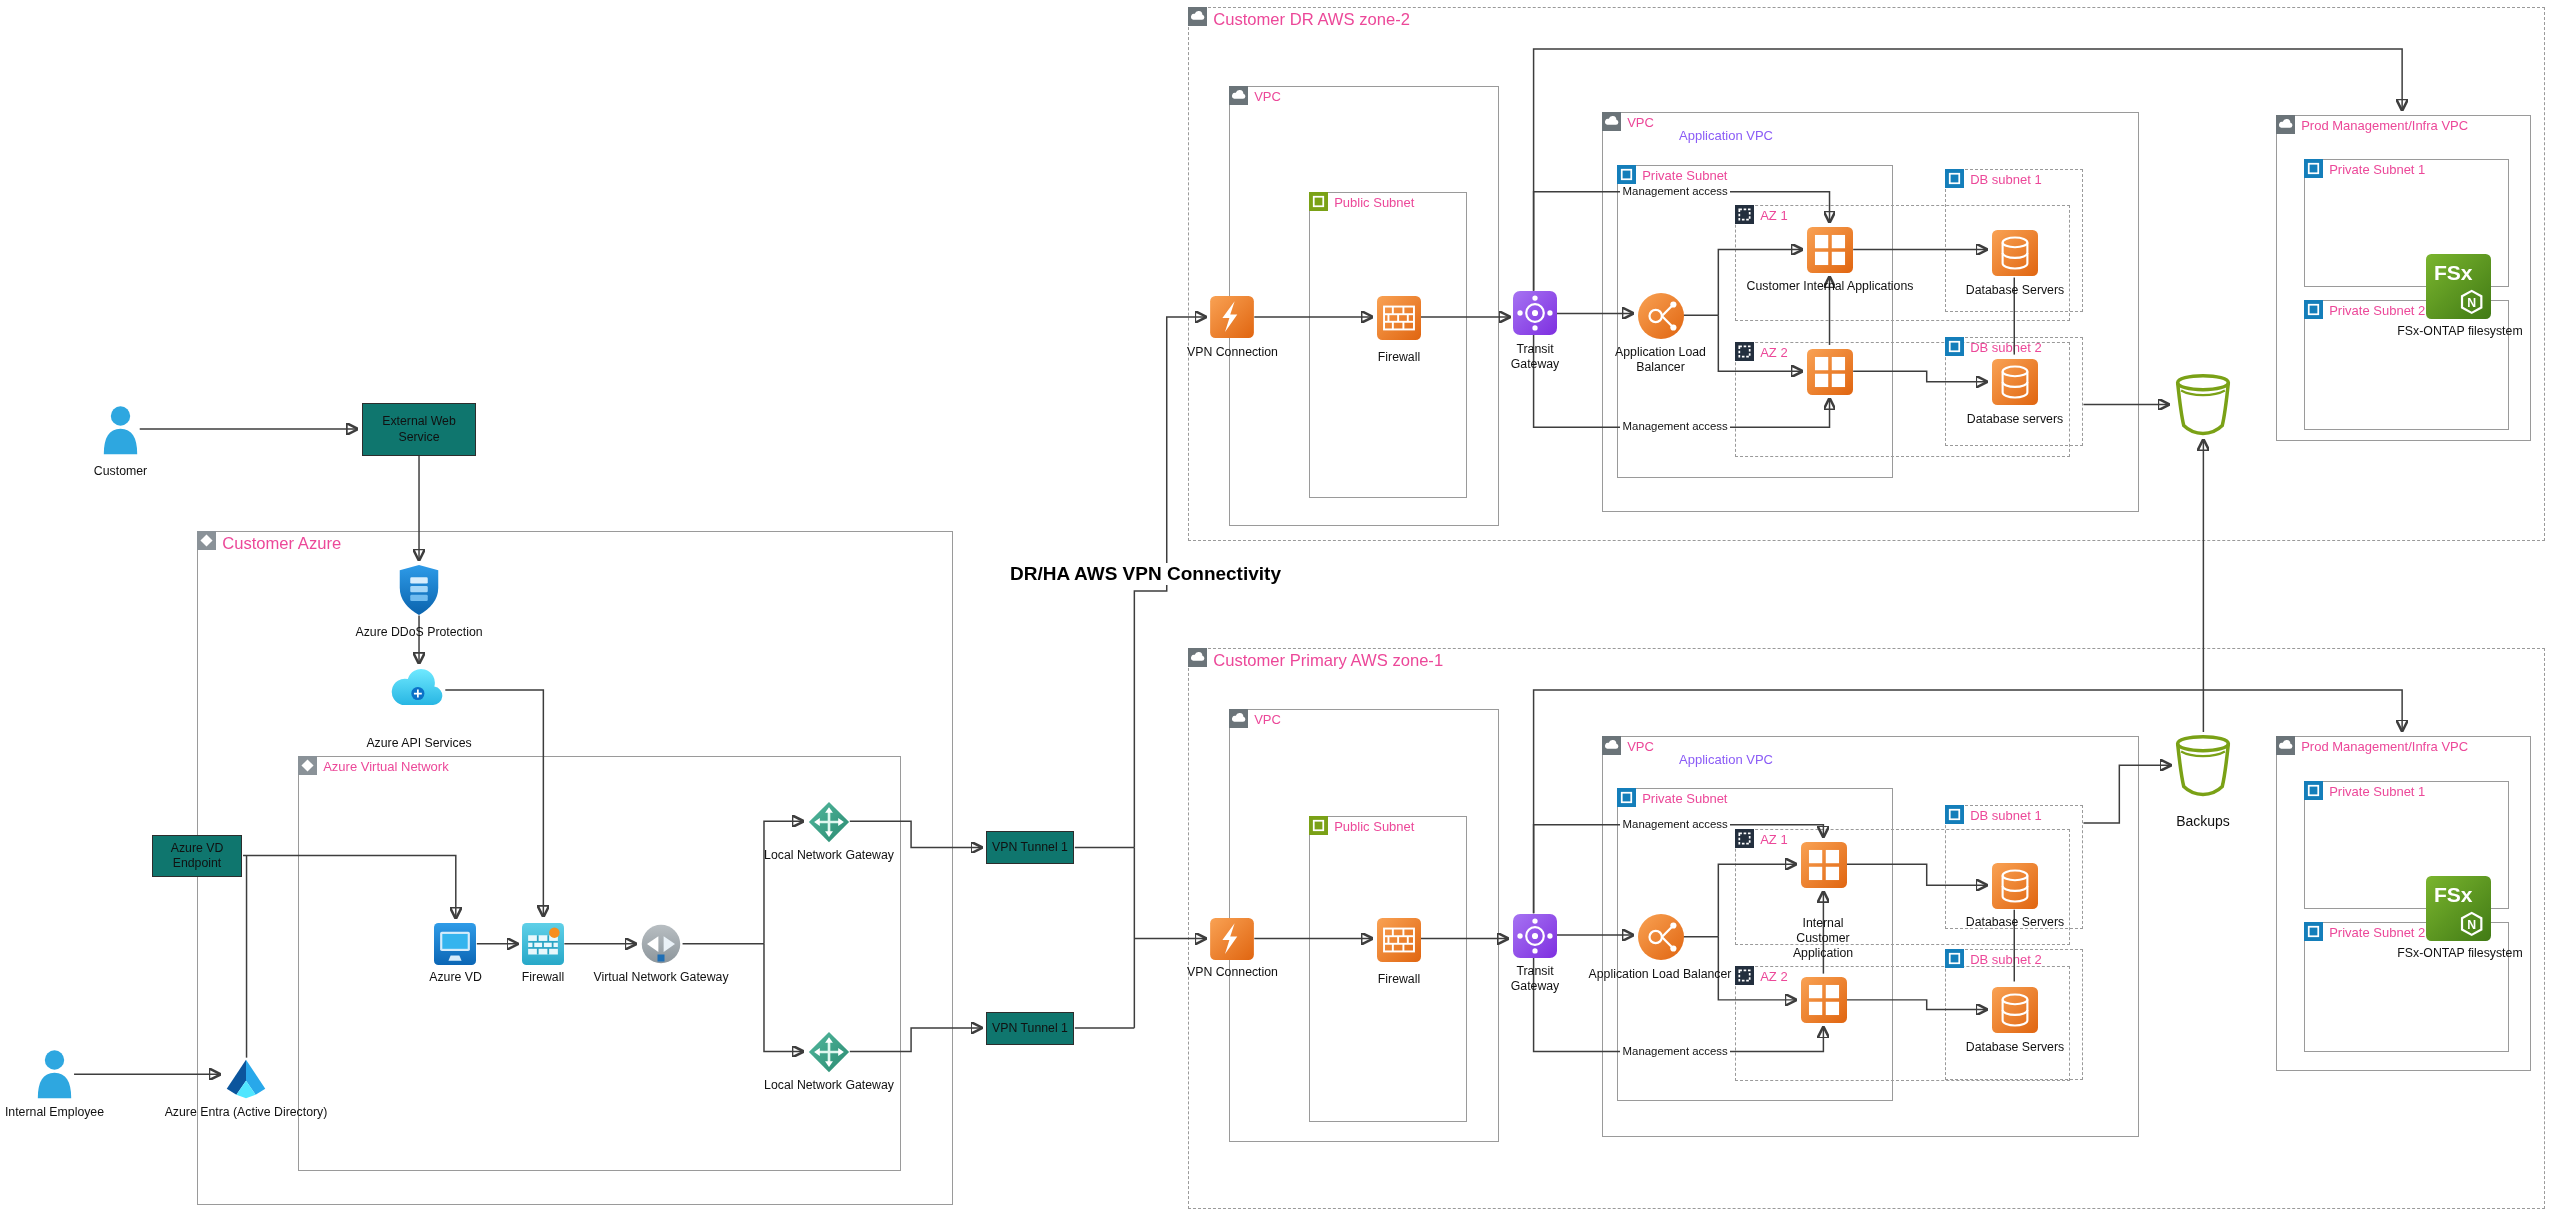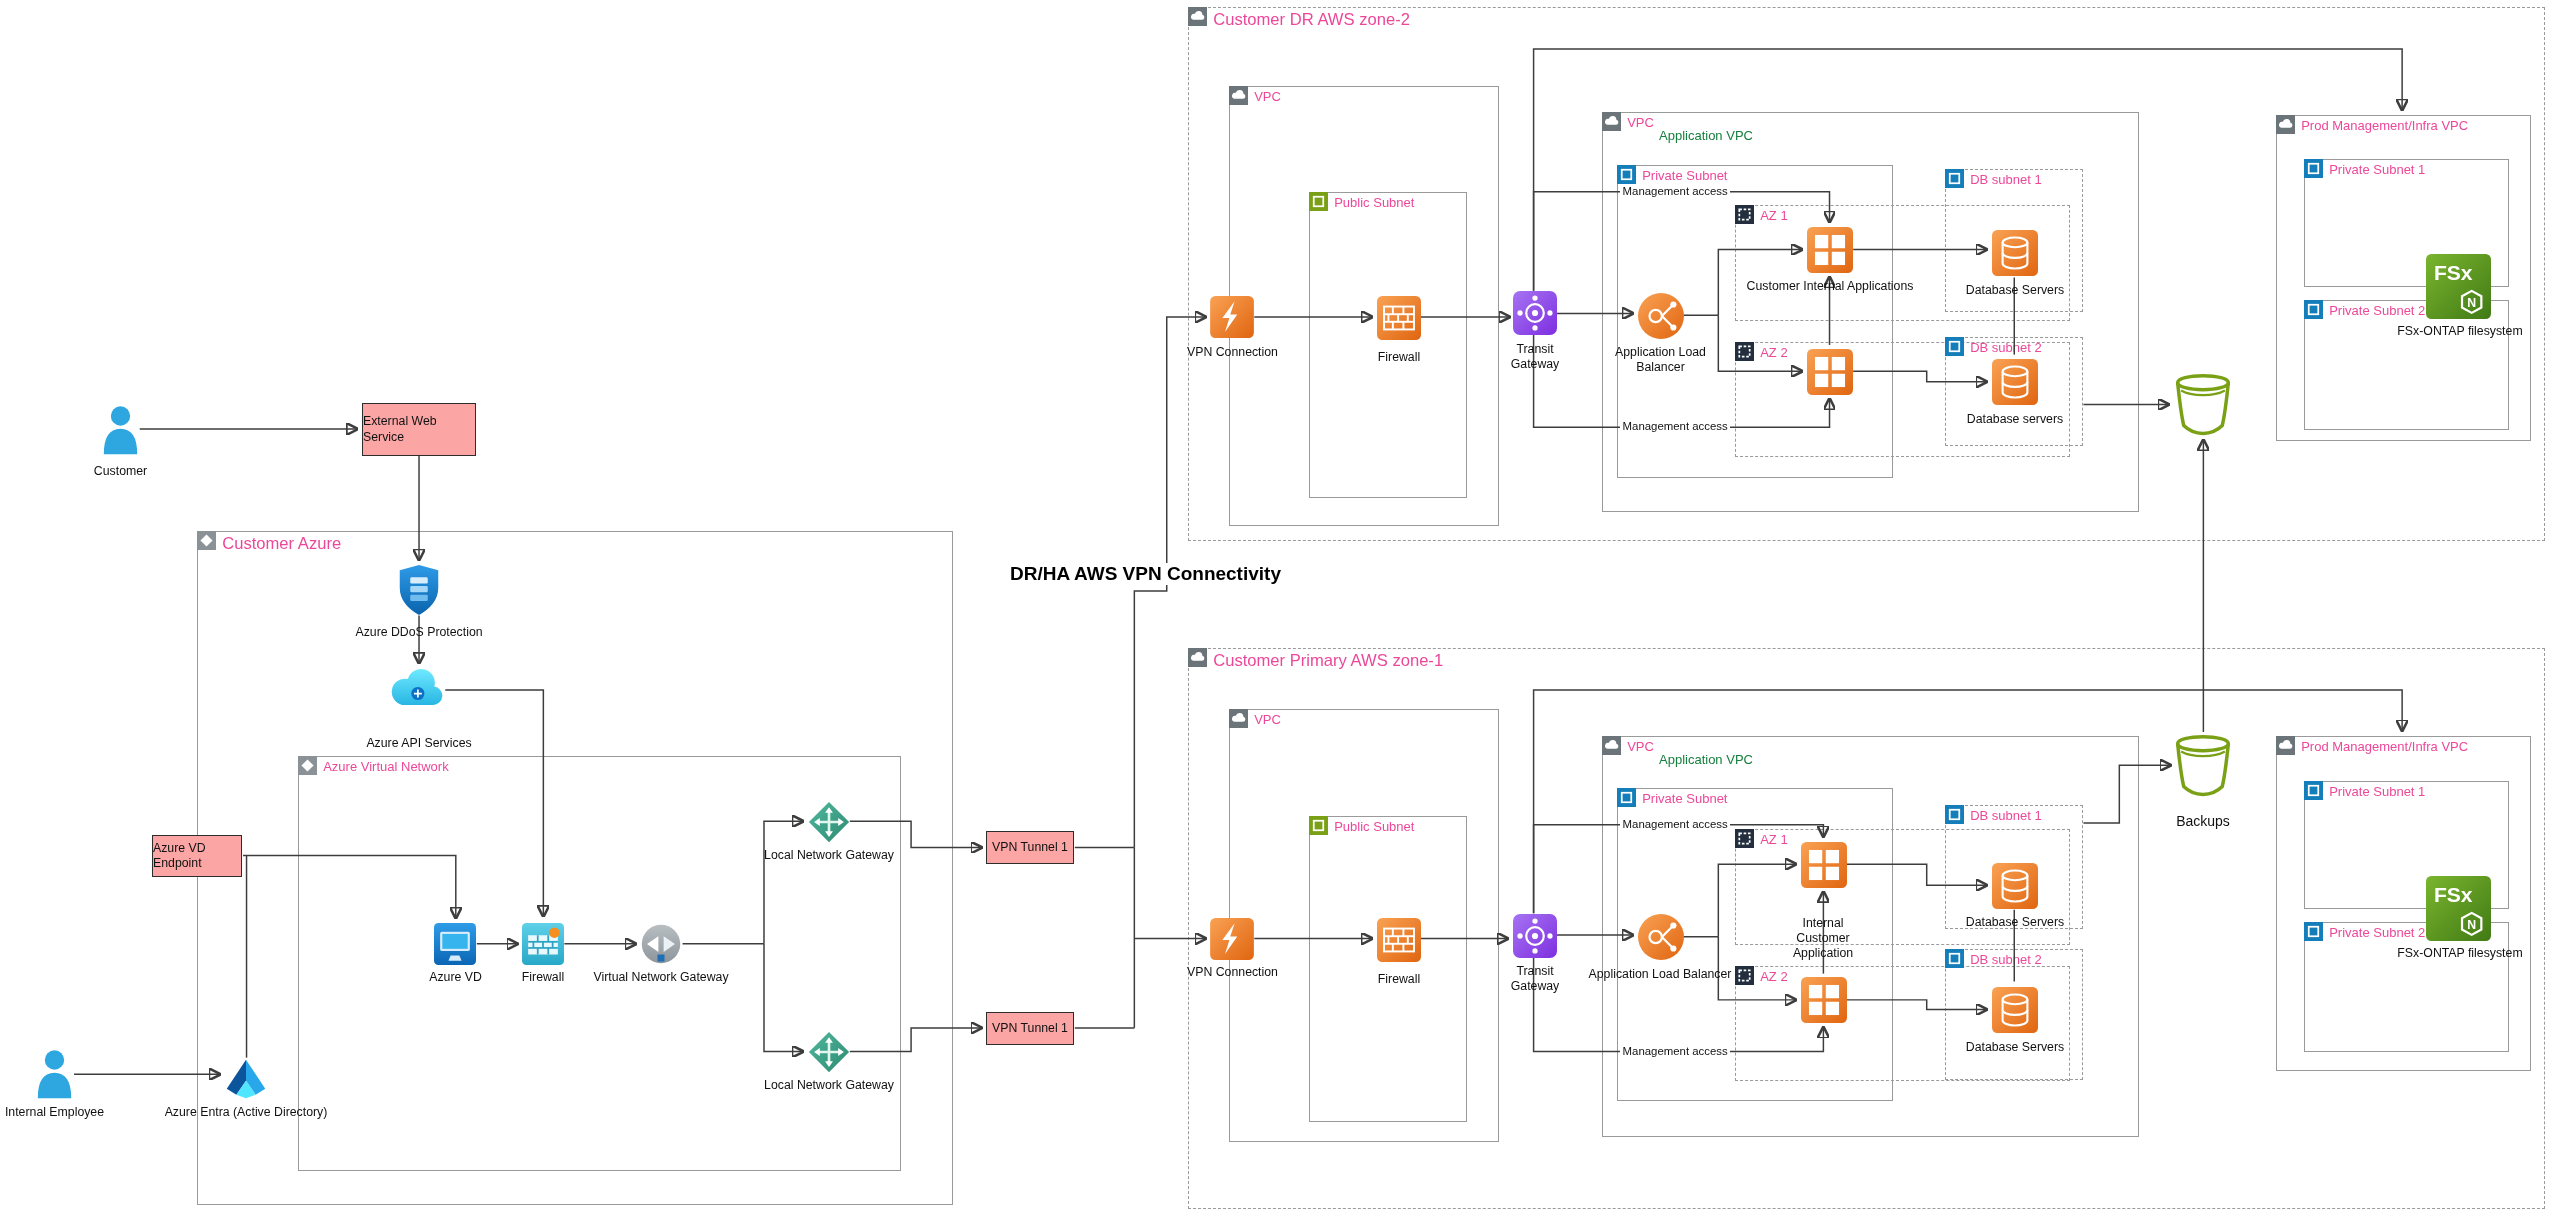--- a/index.html
+++ b/index.html
@@ -6,24 +6,24 @@
   html,body{background:#fff}
   #canvas{position:relative;width:2576px;height:1210px;background:#fff;overflow:hidden;
           font-family:"Liberation Sans",sans-serif;color:#111}
   .grp{position:absolute;border:0.9px solid #9a9a9a;background:transparent}
   .grp.dashed{border-style:dashed}
   .ghead{position:absolute;top:-0.9px;left:-0.9px;display:flex;align-items:flex-start;gap:6.1px;white-space:nowrap}
   .glabel{font-size:13px;color:#ec4899;padding-top:2.6px}
   .glabel.zone{font-size:16.6px}
   .tag{flex:0 0 auto;display:block}
   .cap{position:absolute;text-align:center;font-size:12.3px;line-height:1.2;color:#111}
-  .rbox{position:absolute;background:#fca5a5;border:0.9px solid #2d2d2d;display:flex;align-items:center;
-        justify-content:center;text-align:left;font-size:12.3px;line-height:1.25;color:#111}
+  .rbox{position:absolute;background:#0f766e;border:0.9px solid #2d2d2d;display:flex;align-items:center;
+        justify-content:center;text-align:center;font-size:12.3px;line-height:1.25;color:#111}
   .mgmt{position:absolute;font-size:11.4px;color:#111;background:#fff;padding:0 2.6px;white-space:nowrap}
-  .vpctitle{position:absolute;text-align:left;font-size:13px;color:#15803d;line-height:1.25}
+  .vpctitle{position:absolute;text-align:right;font-size:13px;color:#8b5cf6;line-height:1.25}
   .center-label{position:absolute;font-weight:bold;font-size:19px;color:#000;background:#fff;text-align:center}
   .icon{position:absolute}
   svg.wires{position:absolute;left:0;top:0;pointer-events:none}
   svg.wires path{fill:none;stroke:#3d3d3d;stroke-width:1.7}
 </style>
 </head>
 <body>
 
 <div id="canvas">
 

